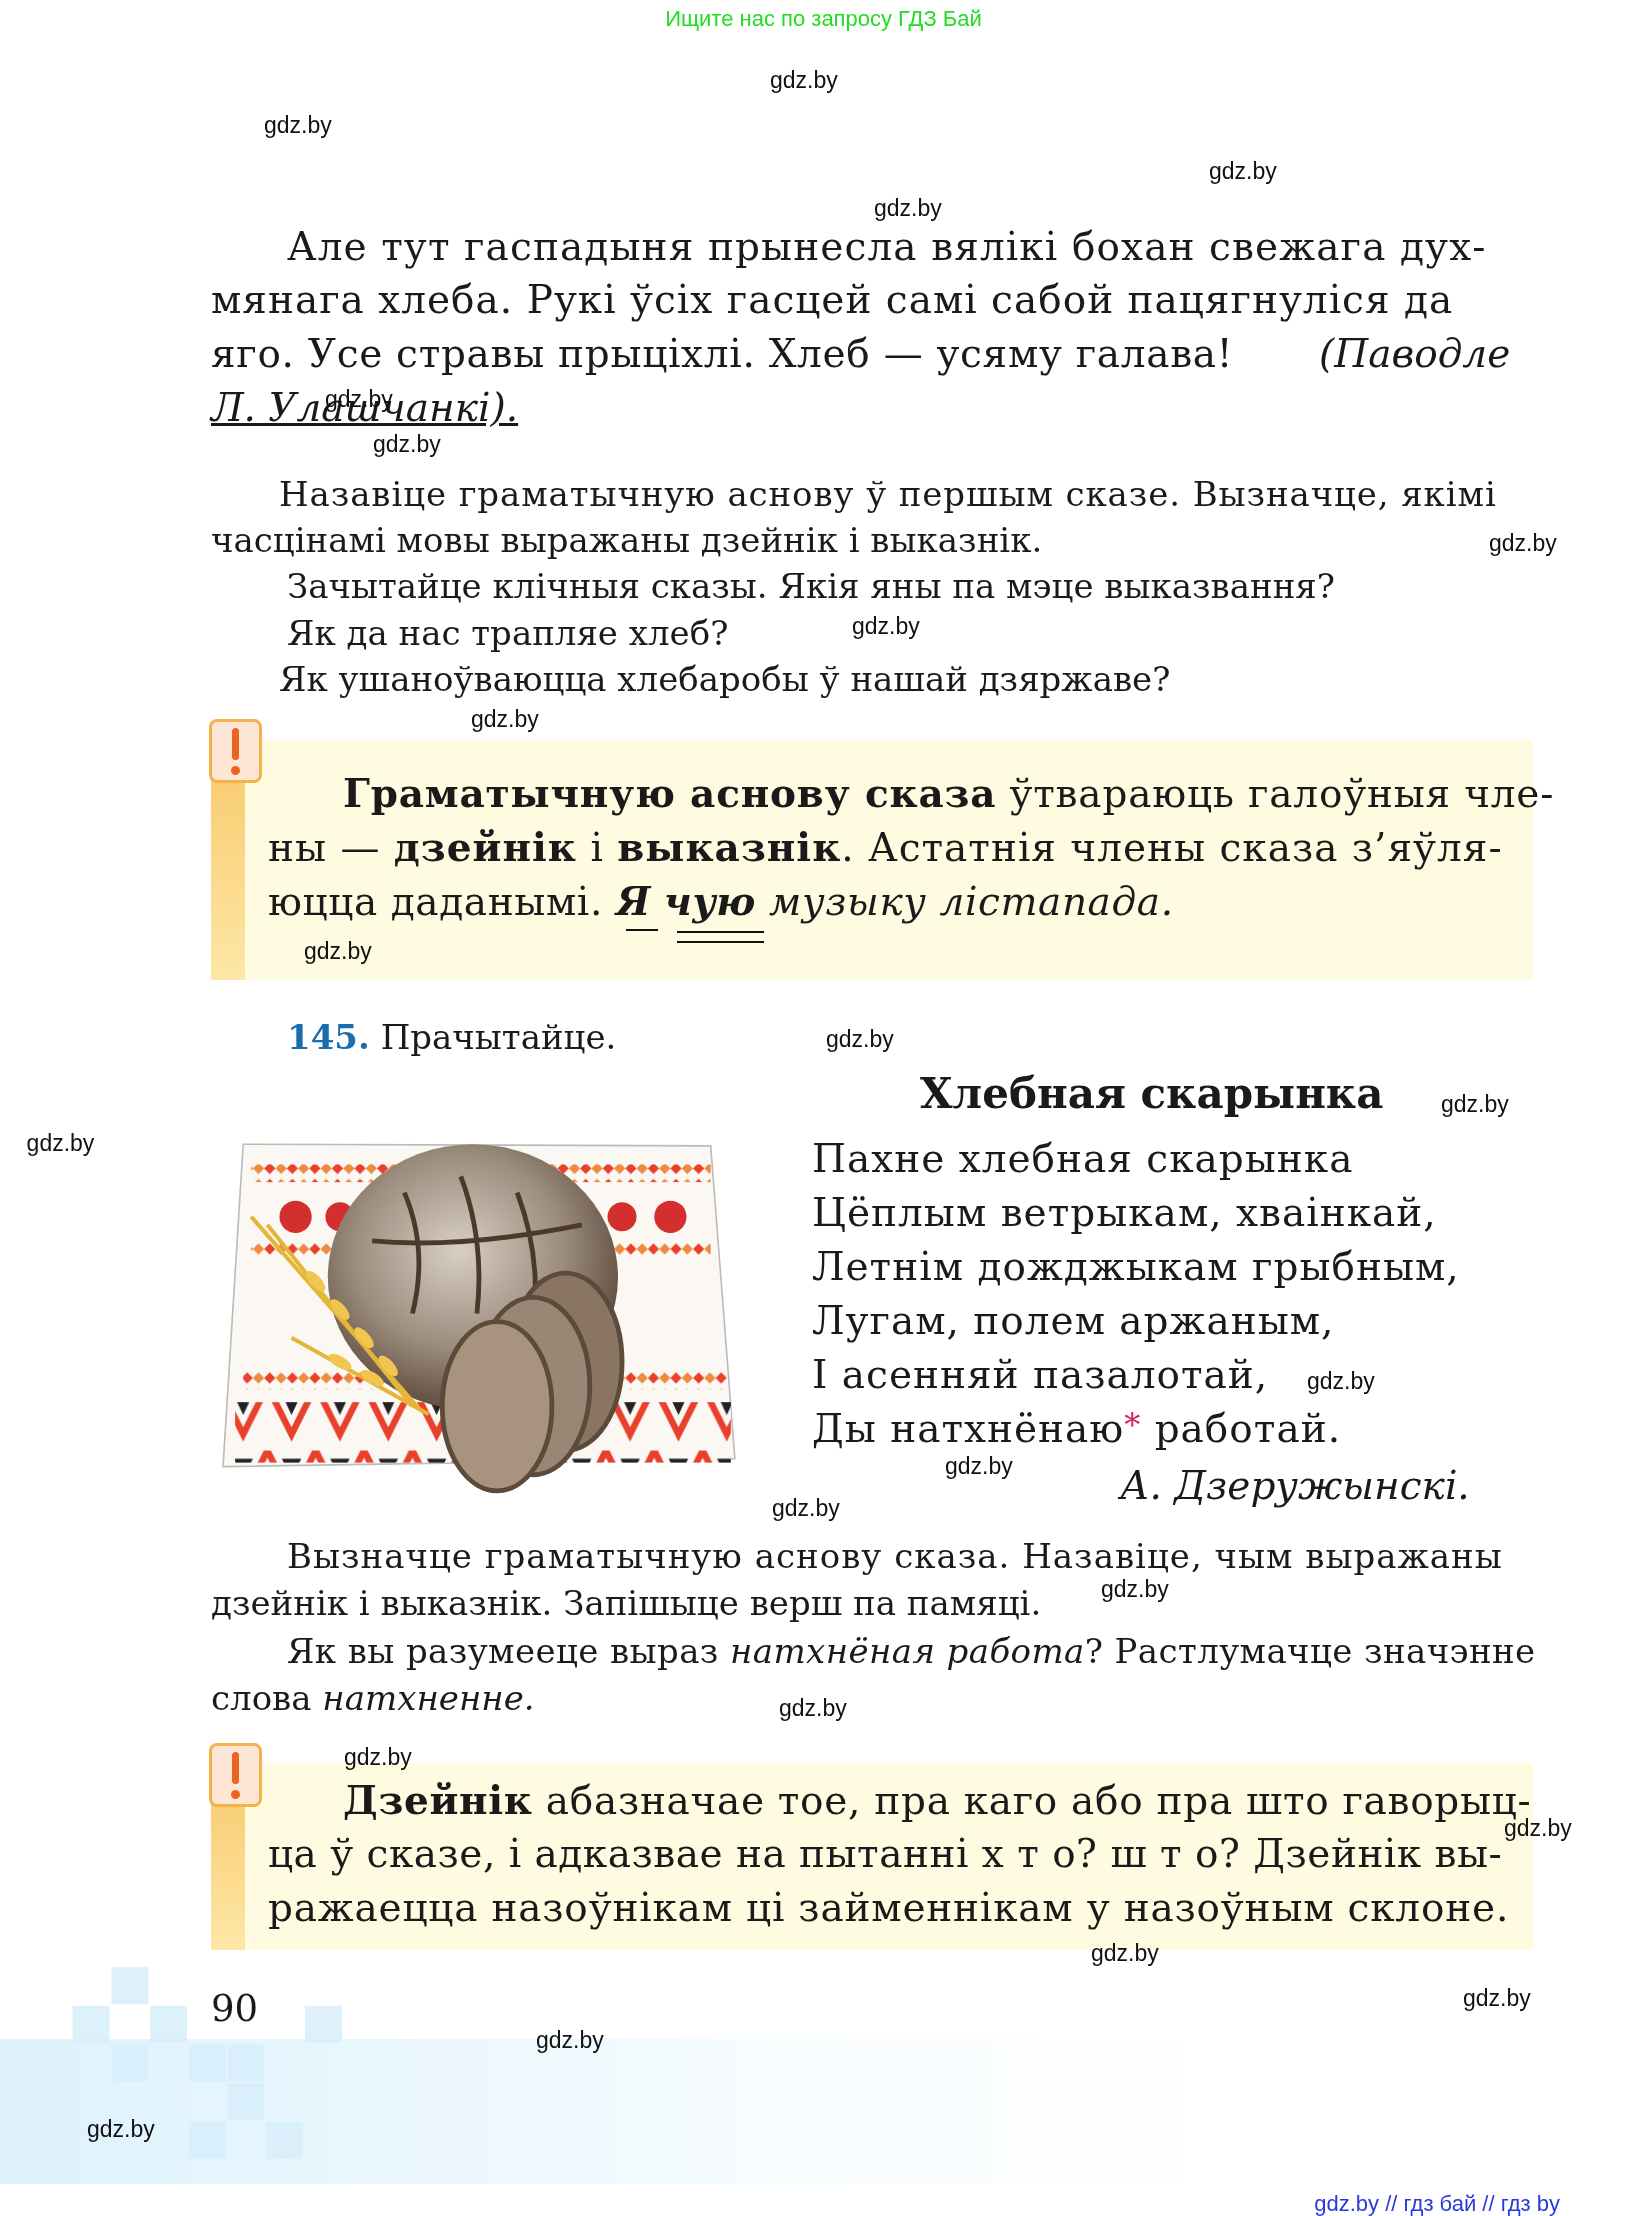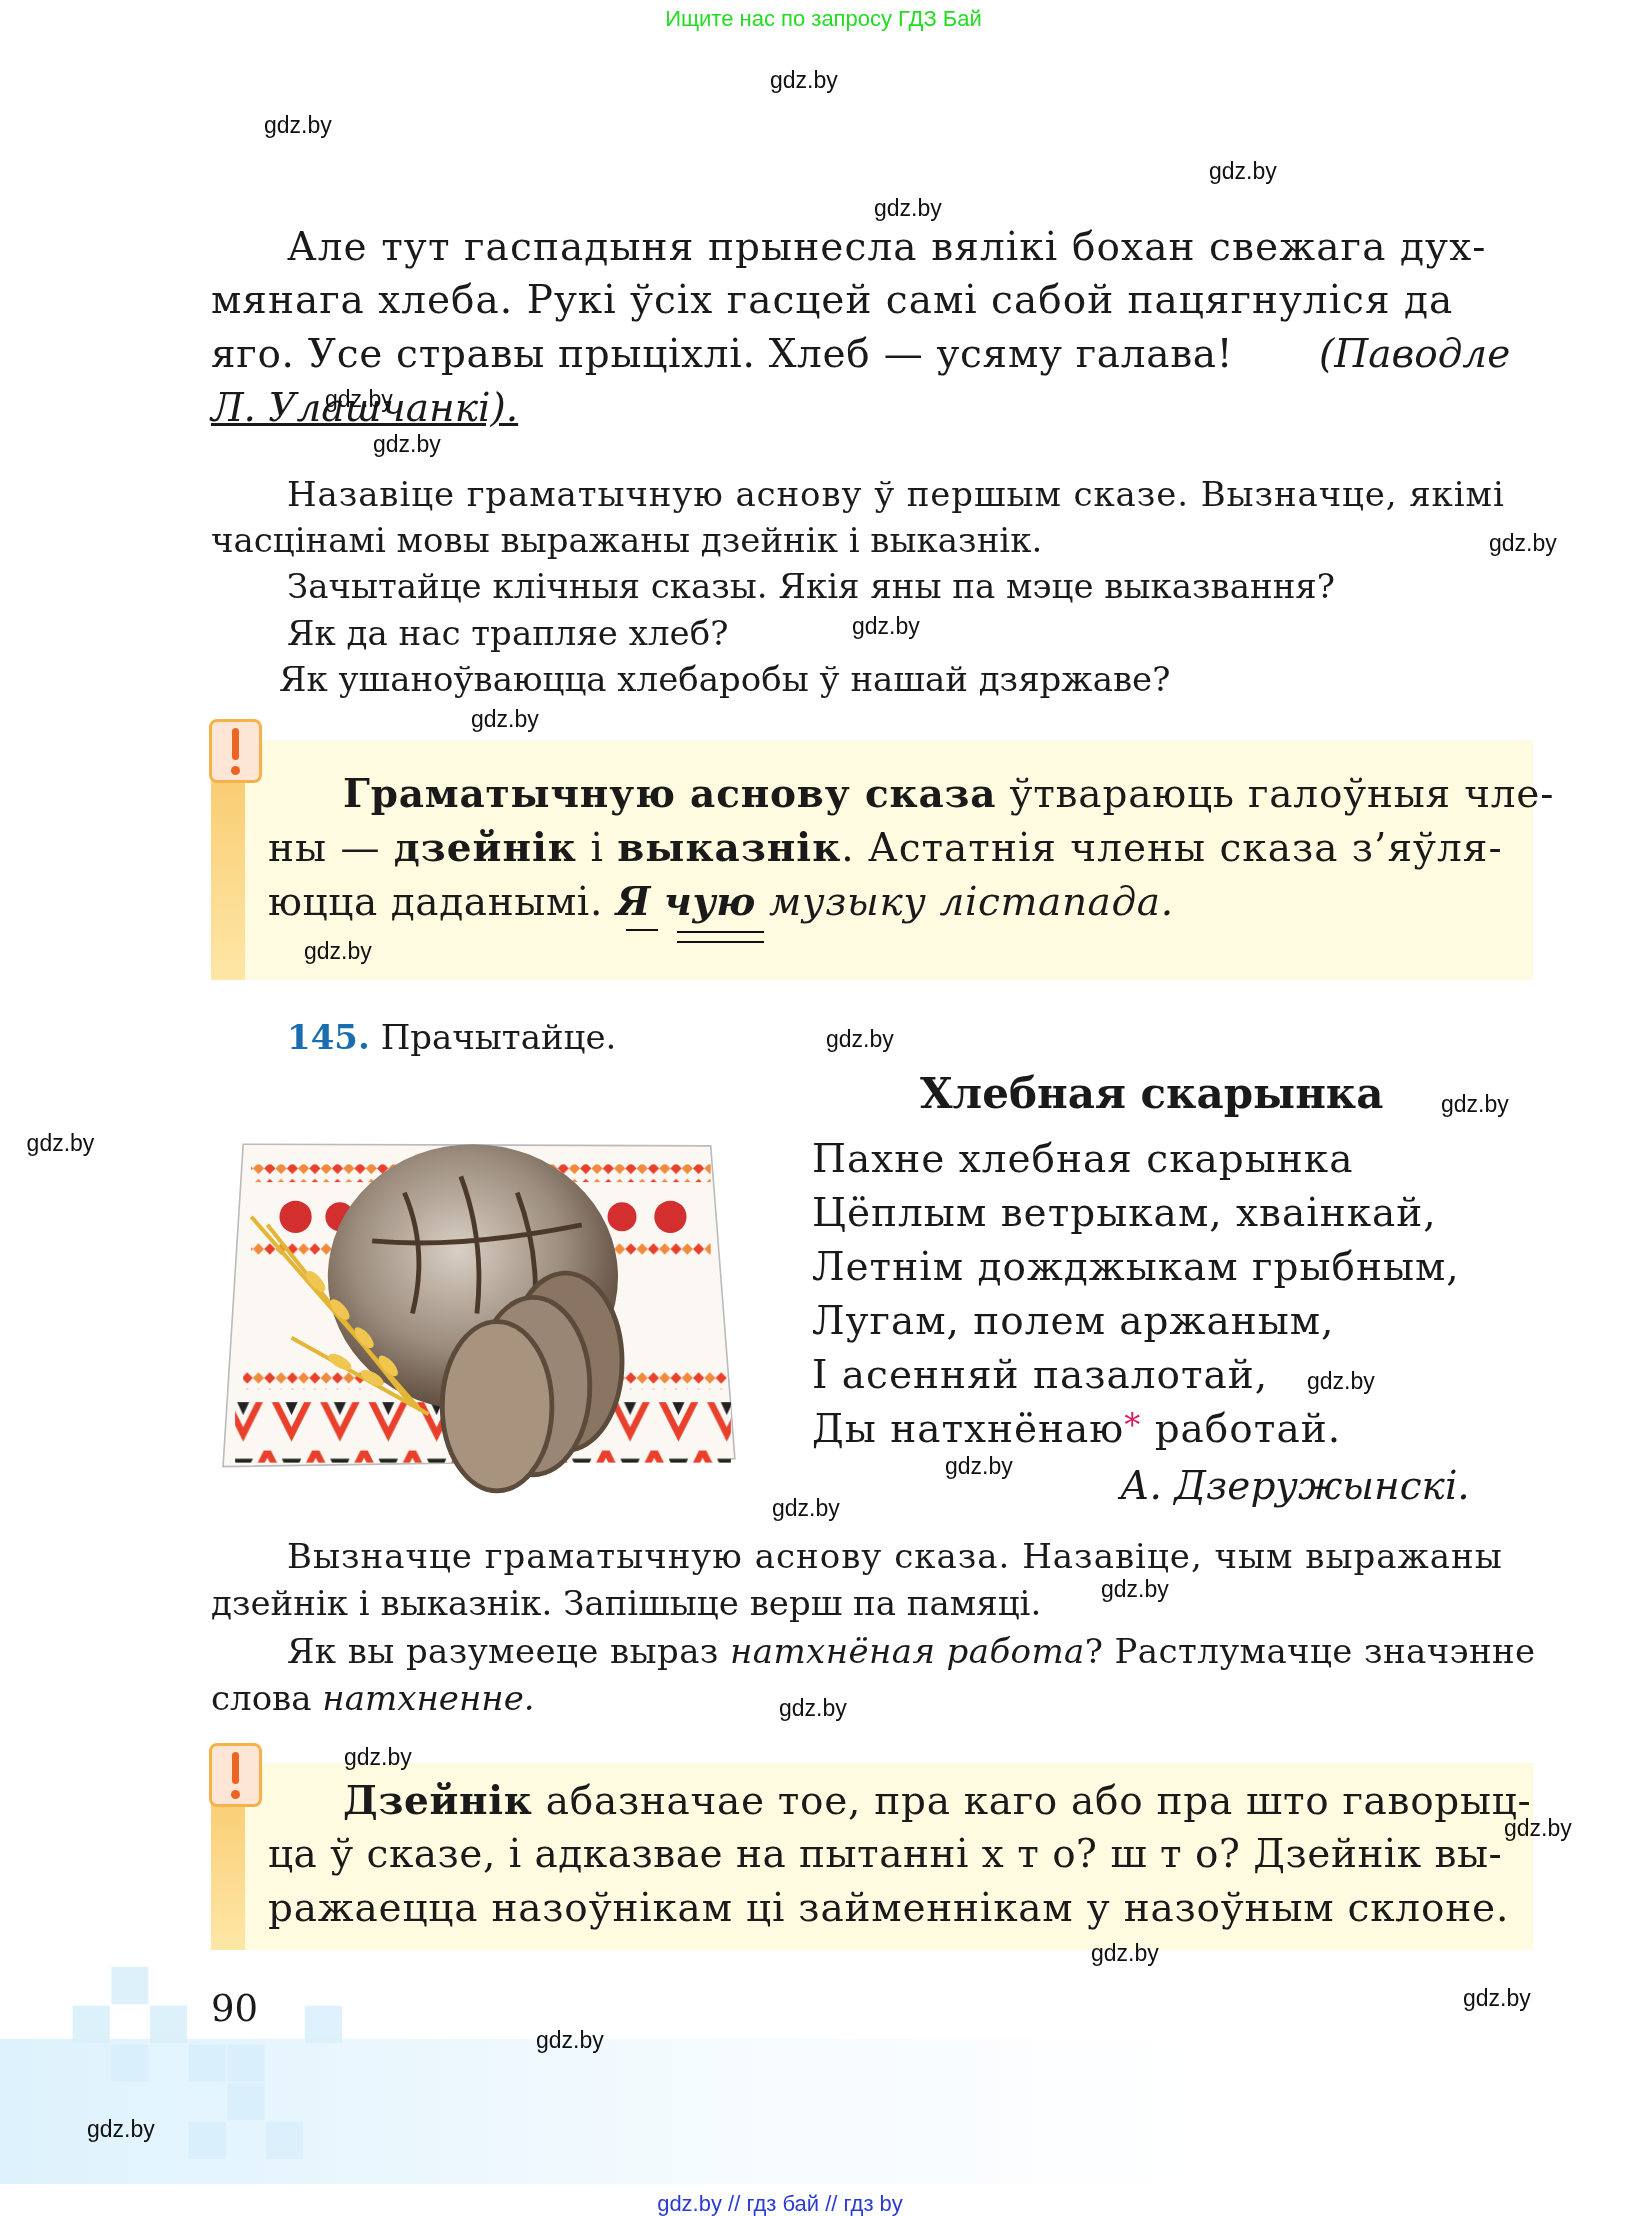--- a/index.html
+++ b/index.html
@@ -11,21 +11,21 @@
   }
   .wm {
     position: absolute; font-family: "Liberation Sans", "DejaVu Sans", sans-serif;
     font-size: 23px; color: #111; white-space: nowrap; line-height: 1;
   }
   .top-banner {
     position: absolute; top: 6.4px; left: 0; width: 1647px; text-align: center;
     font-family: "Liberation Sans", "DejaVu Sans", sans-serif; font-size: 22px; color: #22dd22;
   }
   .bottom-banner {
-    position: absolute; top: 2191px; left: 0; width: 1560px; text-align: center;
+    position: absolute; top: 2191px; left: 0; width: 1560px; text-align: right;
     font-family: "Liberation Sans", "DejaVu Sans", sans-serif; font-size: 22px; color: #2a3bd8;
   }
   .line { position: absolute; white-space: nowrap; }
   .txt42 { font-size: 34px; }
   .txt48 { font-size: 39px; }
   .ital { font-style: italic; }
   .bold { font-weight: bold; }
   .rule-box {
     position: absolute; left: 211px; background: #fffbe0;
   }
@@ -72,21 +72,21 @@
   <div class="line txt48" style="left:287px;top:224px;letter-spacing:1.1px;">Але тут гаспадыня прынесла вялікі бохан свежага дух-</div>
   <div class="line txt48" style="left:211px;top:277px;letter-spacing:1px;">мянага хлеба. Рукі ўсіх гасцей самі сабой пацягнуліся да</div>
   <div class="line txt48" style="left:211px;top:331px;letter-spacing:0.7px;">яго. Усе стравы прыціхлі. Хлеб — усяму галава!</div>
   <div class="line txt48 ital" style="left:1319px;top:331px;">(Паводле</div>
   <div class="line txt48 ital" style="left:211px;top:385px;text-decoration:underline;">Л. Улашчанкі).</div>
 </div>
 <div class="wm" style="left:325px;top:388px;">gdz.by</div>
 <div class="wm" style="left:373px;top:433px;">gdz.by</div>
 
 <div>
-  <div class="line txt42" style="left:287px;top:474px;letter-spacing:0.9px;">Назавіце граматычную аснову ў першым сказе. Вызначце, якімі</div>
+  <div class="line txt42" style="left:279px;top:474px;letter-spacing:0.9px;">Назавіце граматычную аснову ў першым сказе. Вызначце, якімі</div>
   <div class="line txt42" style="left:211px;top:520px;">часцінамі мовы выражаны дзейнік і выказнік.</div>
   <div class="line txt42" style="left:287px;top:566px;">Зачытайце клічныя сказы. Якія яны па мэце выказвання?</div>
   <div class="line txt42" style="left:287px;top:613px;text-align:center;">Як да нас трапляе хлеб?</div>
   <div class="line txt42" style="left:279px;top:659px;">Як ушаноўваюцца хлебаробы ў нашай дзяржаве?</div>
 </div>
 <div class="wm" style="left:1489px;top:532px;">gdz.by</div>
 <div class="wm" style="left:852px;top:615px;">gdz.by</div>
 <div class="wm" style="left:471px;top:708px;">gdz.by</div>
 
 <div class="rule-box" style="top:740px;width:1322px;height:240px;"></div>

